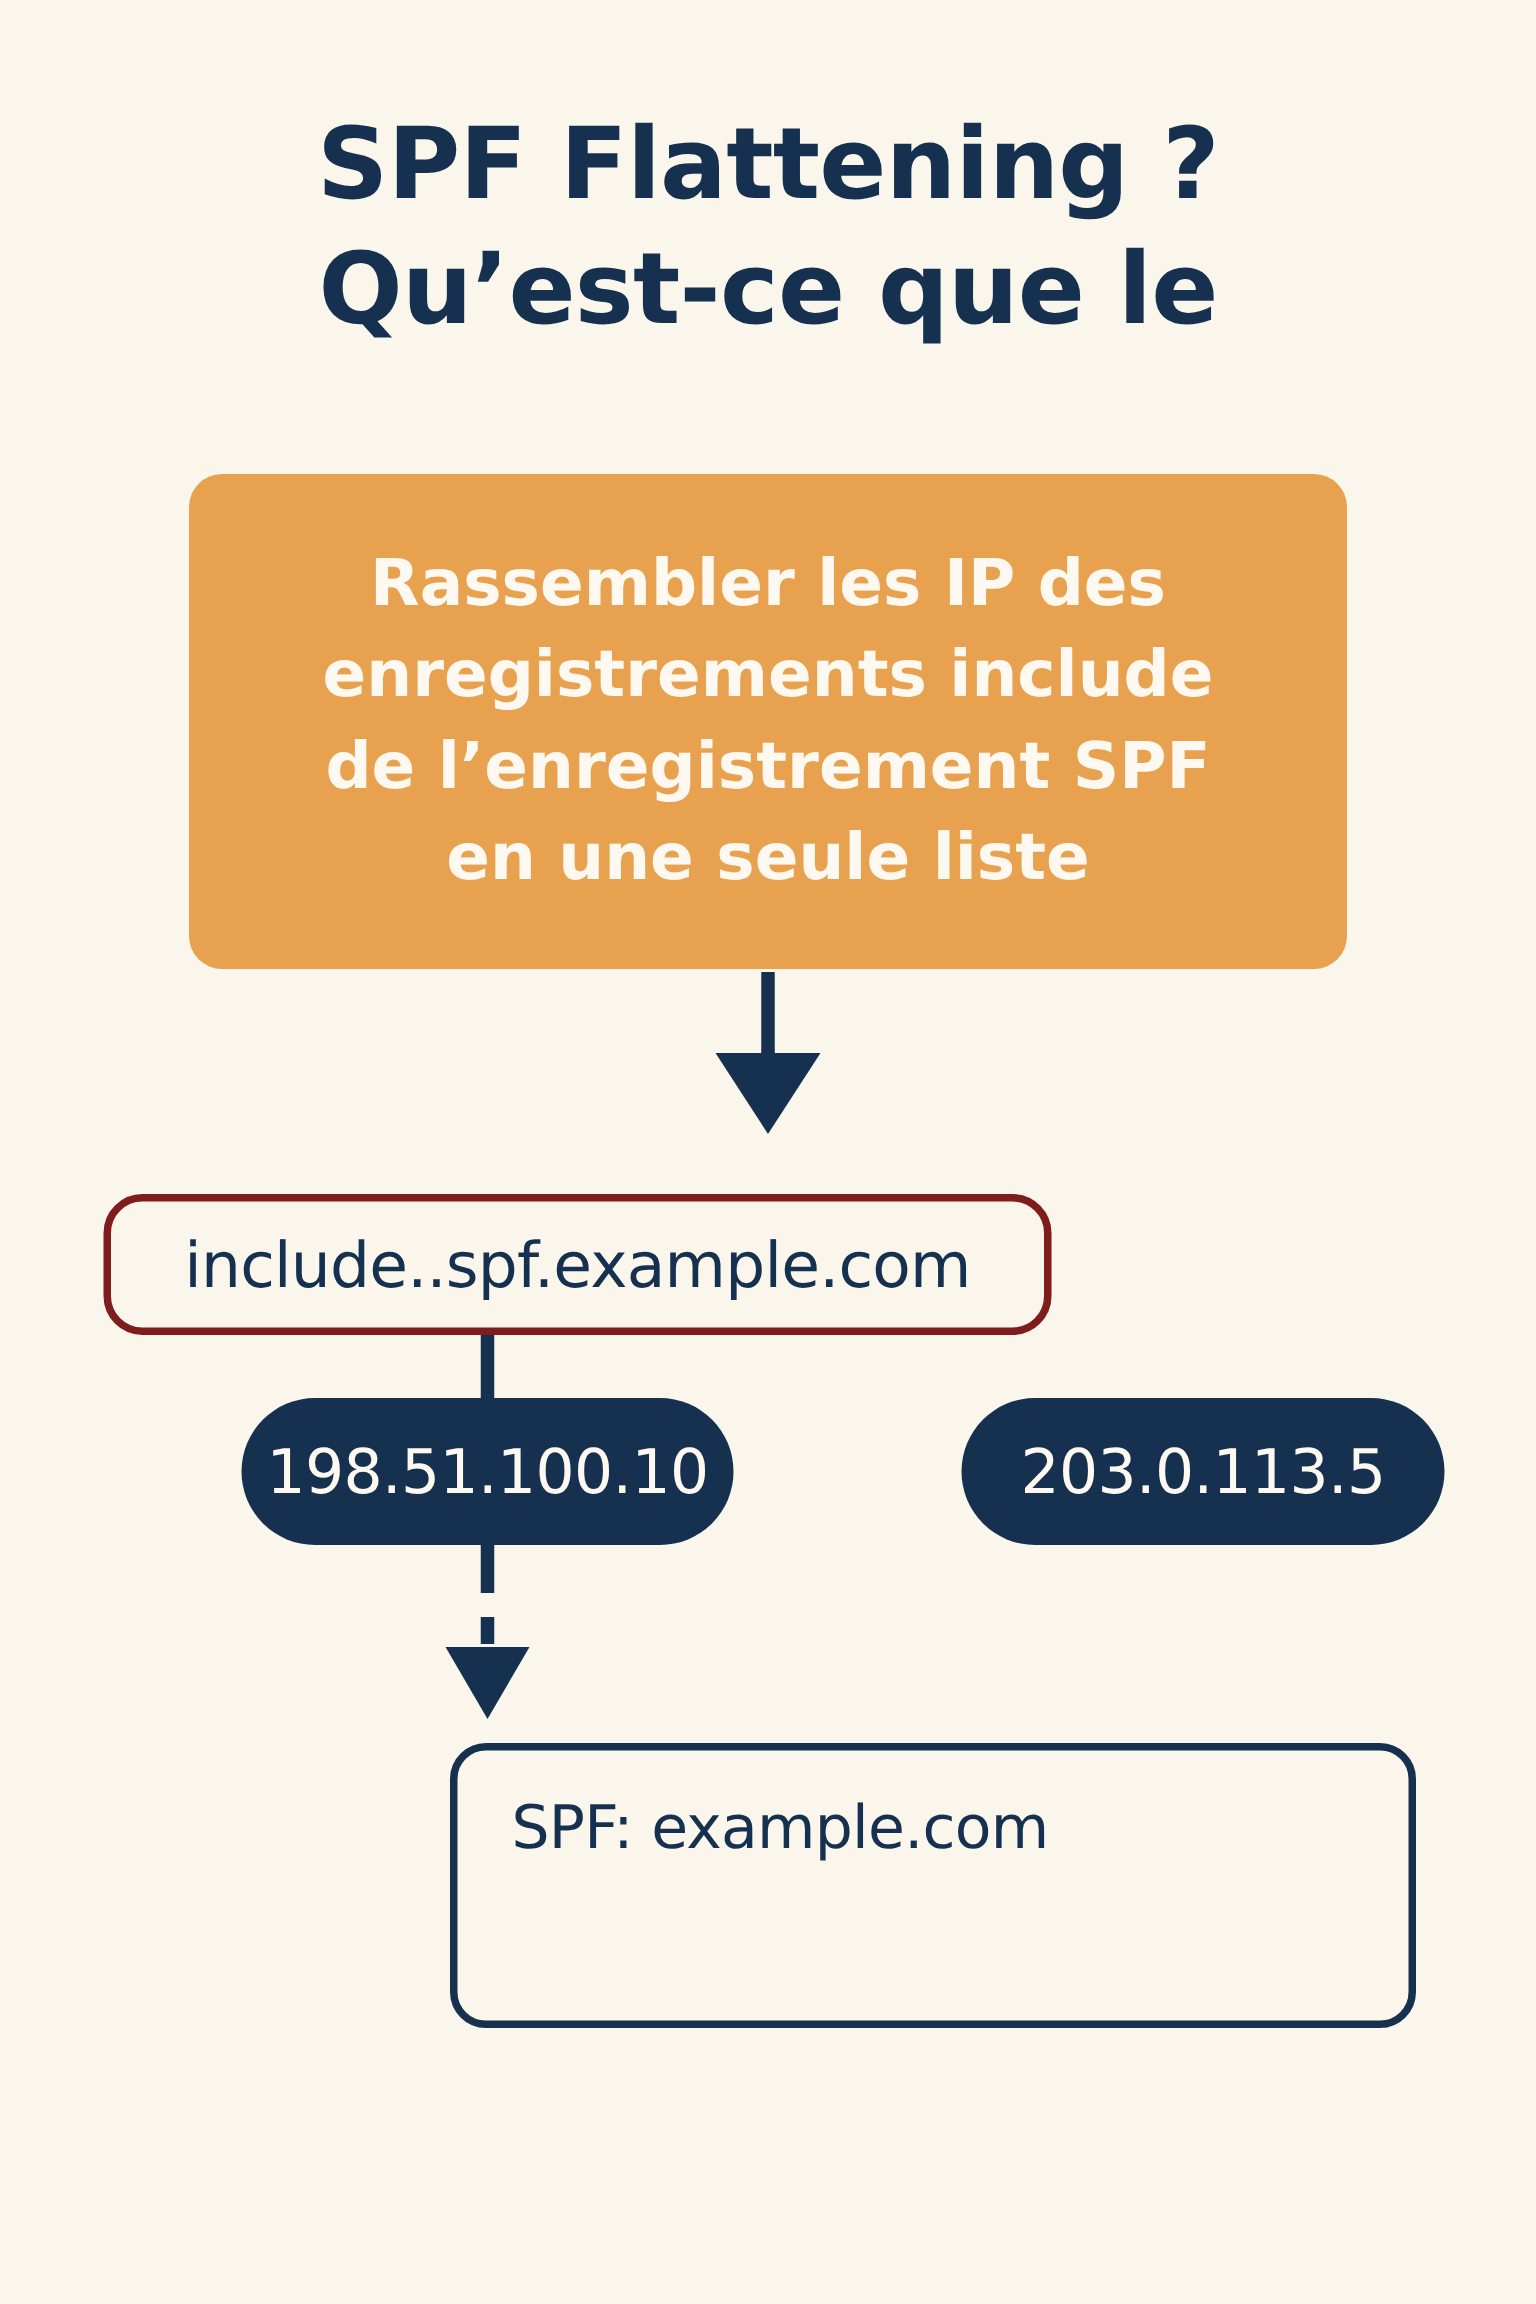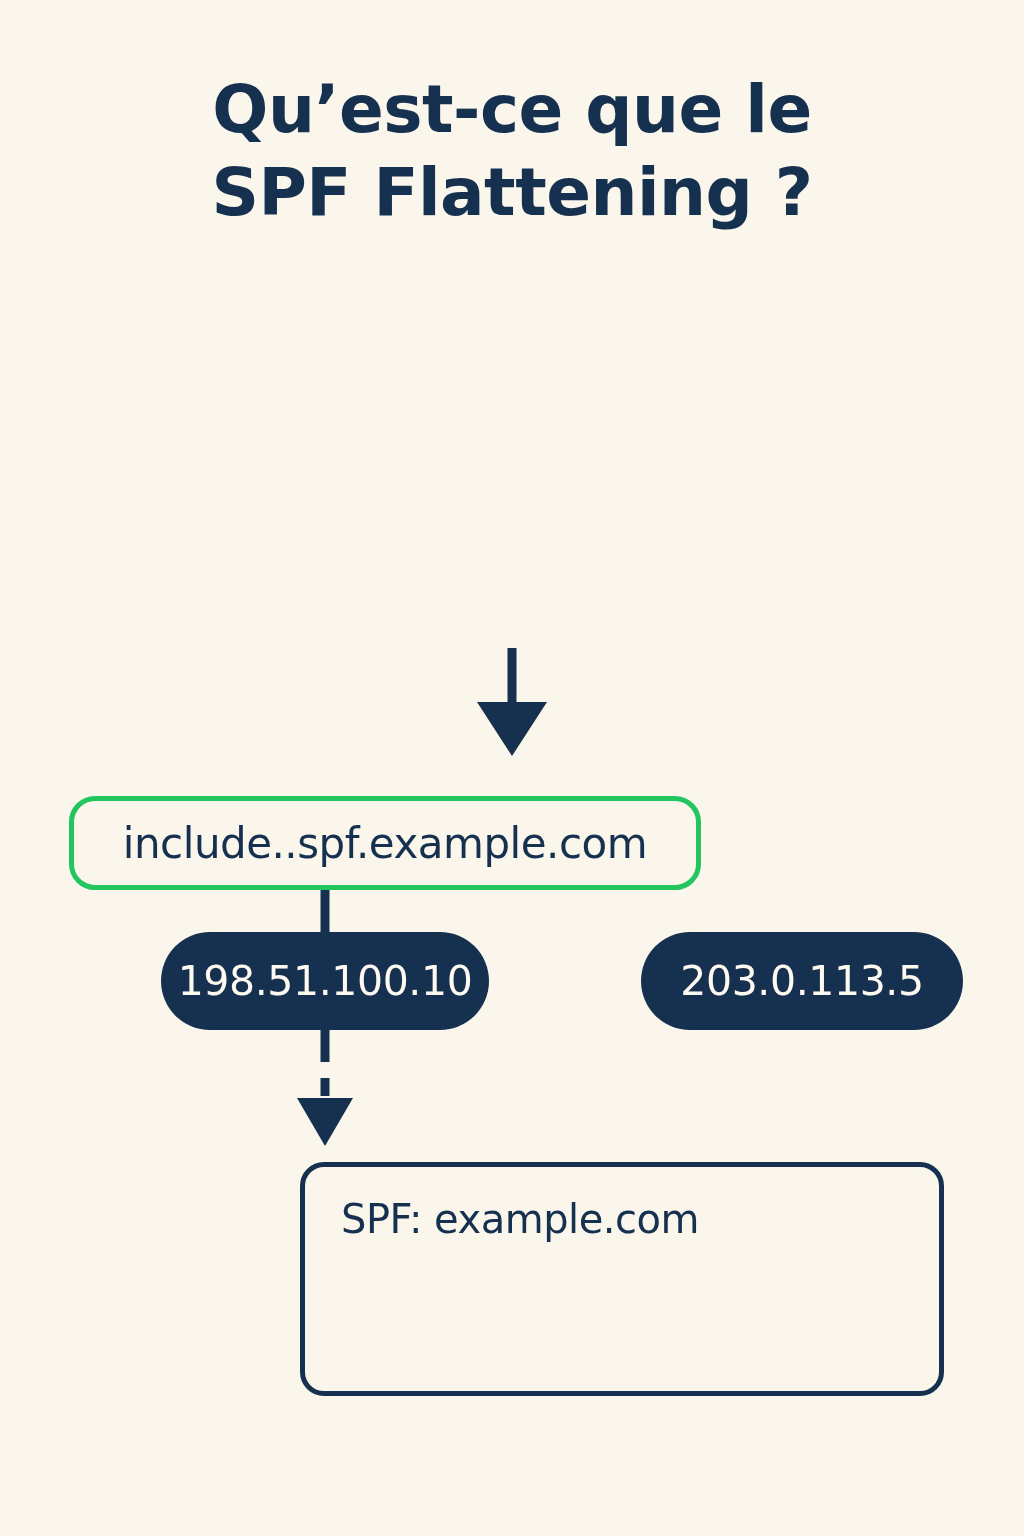--- a/index.html
+++ b/index.html
@@ -71,21 +71,21 @@
     pointer-events: none;
   }
 
   
   .include-box {
     position: absolute;
     left: 69px;
     top: 796px;
     width: 632px;
     height: 94px;
-    border: 5px solid #22c55e;
+    border: 5px solid #7f1d1d;
     border-radius: 26px;
     background: #fbf6ec;
     display: flex;
     align-items: center;
     justify-content: center;
     box-sizing: border-box;
   }
   .include-box .txt {
     color: #16304f;
     font-size: 42px;
@@ -113,21 +113,21 @@
   }
   #ip-pill-1 { left: 161px; top: 932px; width: 328px; }
   #ip-pill-2 { left: 641px; top: 932px; width: 322px; }
 
   
   .spf-box {
     position: absolute;
     left: 300px;
     top: 1162px;
     width: 644px;
-    height: 234px;
+    height: 190px;
     border: 5px solid #16304f;
     border-radius: 24px;
     background: #fbf6ec;
     box-sizing: border-box;
     padding: 24px 0 0 36px;
   }
   .spf-box .row {
     color: #16304f;
     font-size: 40px;
     font-weight: 500;
@@ -138,24 +138,32 @@
   .spf-box .row.indent {
     padding-left: 108px;
   }
 </style>
 </head>
 <body>
 
 <div class="canvas">
 
   <div class="title">
+    <span class="line">SPF Flattening ?</span>
     <span class="line">Qu’est-ce que le</span>
-    <span class="line">SPF Flattening ?</span>
   </div>
 
+  <div class="orange-box">
+    <div class="txt">
+      <span class="line">Rassembler les IP des</span><br>
+      <span class="line">enregistrements include</span><br>
+      <span class="line">de l’enregistrement SPF</span><br>
+      <span class="line">en une seule liste</span>
+    </div>
+  </div>
 
   <svg class="arrows" viewBox="0 0 1024 1536">
 
     <g>
       <line x1="512" y1="648" x2="512" y2="714" stroke="#16304f" stroke-width="9" stroke-linecap="butt"></line>
       <path d="M 512 756 L 477 702 L 547 702 Z" fill="#16304f"></path>
     </g>
 
     <g>
       <line x1="325" y1="890" x2="325" y2="1040" stroke="#16304f" stroke-width="9"></line>

